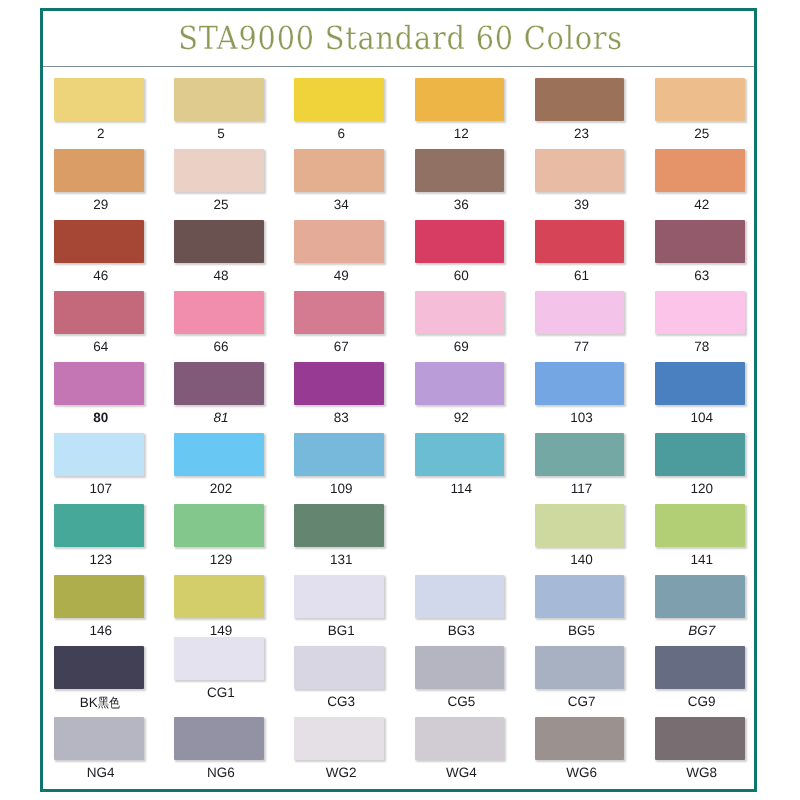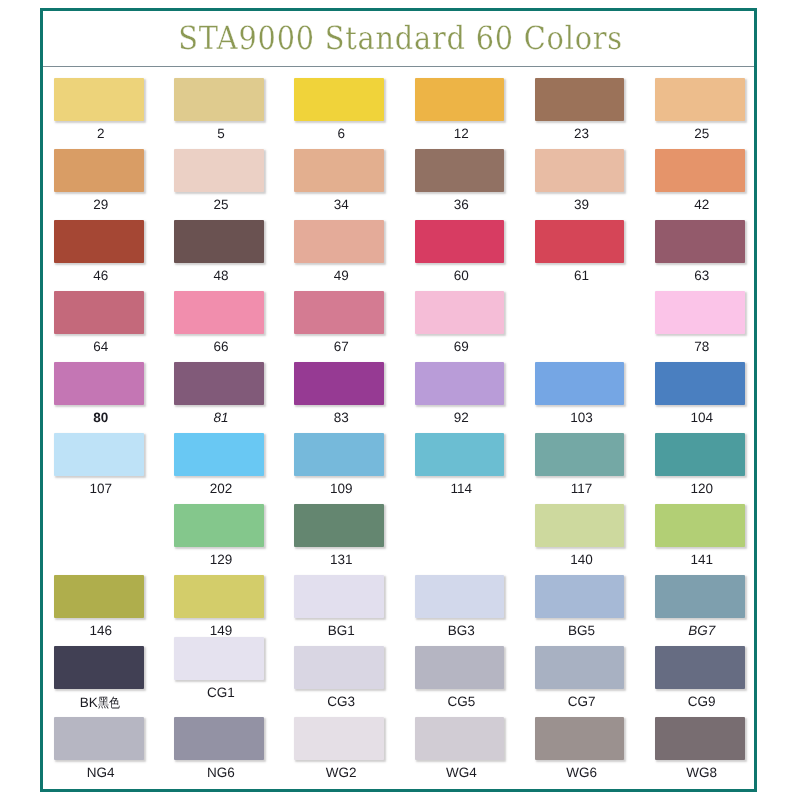--- a/index.html
+++ b/index.html
@@ -185,20 +185,24 @@
     <div class="label">66</div>
   </div>
         <div class="cell" style="left: 251.4px; top: 224px;">
     <div class="chip" title="#d47b92" style="background-color: rgb(212, 123, 146);"></div>
     <div class="label">67</div>
   </div>
         <div class="cell" style="left: 371.6px; top: 224px;">
     <div class="chip" title="#f5bdd7" style="background-color: rgb(245, 189, 215);"></div>
     <div class="label">69</div>
   </div>
+        <div class="cell" style="left: 491.8px; top: 224px;">
+    <div class="chip" title="#f3c3ea" style="background-color: rgb(243, 195, 234);"></div>
+    <div class="label">77</div>
+  </div>
         <div class="cell" style="left: 612px; top: 224px;">
     <div class="chip" title="#fbc4e8" style="background-color: rgb(251, 196, 232);"></div>
     <div class="label">78</div>
   </div>
         <div class="cell" style="left: 11px; top: 295px; font-weight: bold;">
     <div class="chip" title="#c476b4" style="background-color: rgb(196, 118, 180);"></div>
     <div class="label">80</div>
   </div>
         <div class="cell" style="left: 131.2px; top: 295px; font-style: italic;">
     <div class="chip" title="#815a79" style="background-color: rgb(129, 90, 121);"></div>
@@ -237,20 +241,24 @@
     <div class="label">114</div>
   </div>
         <div class="cell" style="left: 491.8px; top: 366px;">
     <div class="chip" title="#74a8a5" style="background-color: rgb(116, 168, 165);"></div>
     <div class="label">117</div>
   </div>
         <div class="cell" style="left: 612px; top: 366px;">
     <div class="chip" title="#4c9c9e" style="background-color: rgb(76, 156, 158);"></div>
     <div class="label">120</div>
   </div>
+        <div class="cell" style="left: 11px; top: 437px;">
+    <div class="chip" title="#45a899" style="background-color: rgb(69, 168, 153);"></div>
+    <div class="label">123</div>
+  </div>
         <div class="cell" style="left: 131.2px; top: 437px;">
     <div class="chip" title="#84c78c" style="background-color: rgb(132, 199, 140);"></div>
     <div class="label">129</div>
   </div>
         <div class="cell" style="left: 251.4px; top: 437px;">
     <div class="chip" title="#648670" style="background-color: rgb(100, 134, 112);"></div>
     <div class="label">131</div>
   </div>
         <div class="cell" style="left: 491.8px; top: 437px;">
     <div class="chip" title="#cdd99e" style="background-color: rgb(205, 217, 158);"></div>

